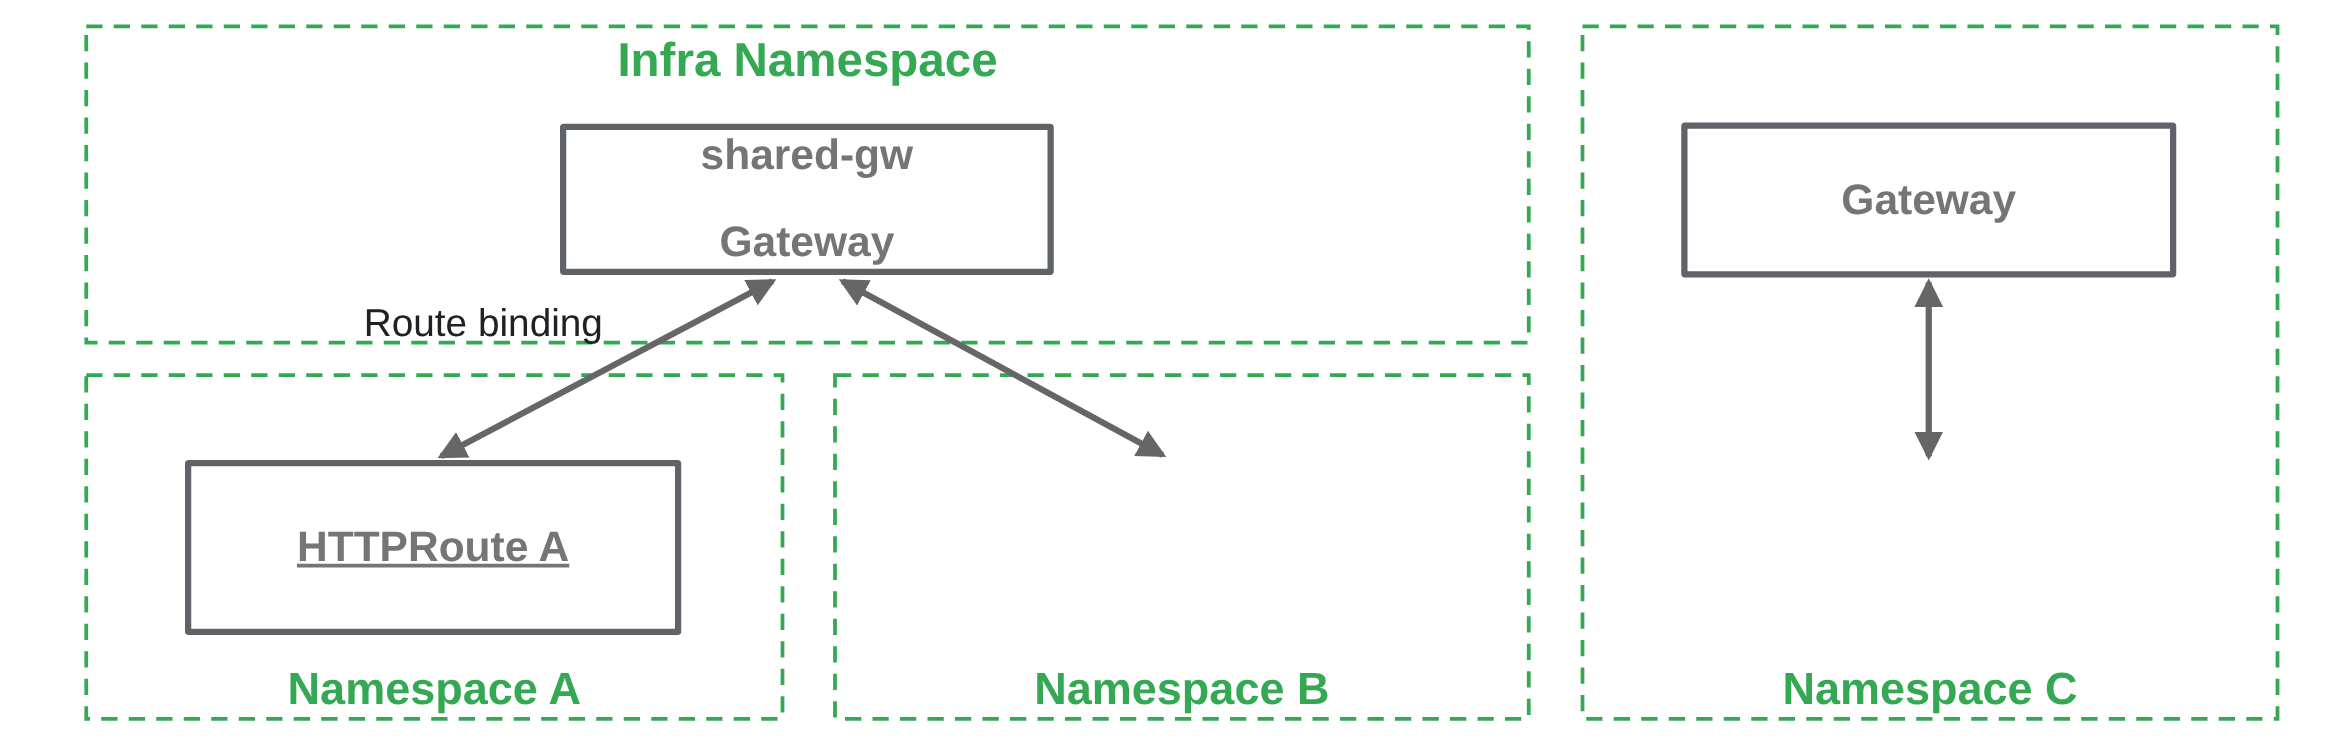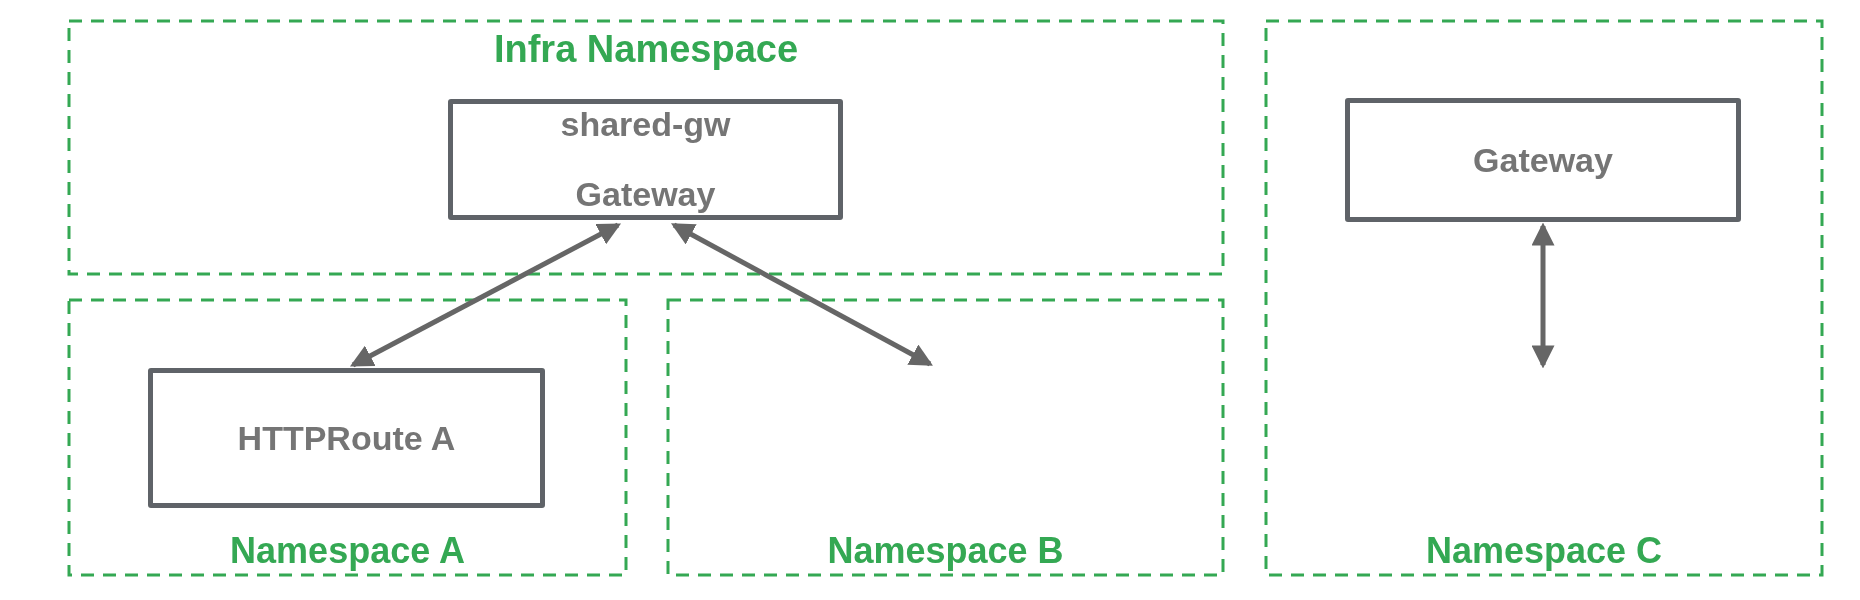--- a/index.html
+++ b/index.html
@@ -50,21 +50,21 @@
   .annotation{
     position:absolute;
     color:var(--black-text);
     font-size:31px;
     font-weight:normal;
     white-space:nowrap;
   }
 
   
   #node-shared-gw   {left:448px; top:99px;  width:395px; height:121px;}
-  #node-route-a     {left:148px; top:368px; width:397px; height:140px;}
+  #node-route-a     {left:148px; top:368px; width:397px; height:140px;text-decoration:underline;}
   #node-route-b     {left:748px; top:368px; width:395px; height:140px;}
   #node-dedicated-gw{left:1345px;top:98px;  width:396px; height:124px;}
   #node-route-c     {left:1346px;top:369px; width:394px; height:138px;}
 
   #label-infra{left:69px;  top:28px;  width:1154px;}
   #label-ns-a {left:69px;  top:530px; width:557px;}
   #label-ns-b {left:668px; top:530px; width:555px;}
   #label-ns-c {left:1266px;top:530px; width:556px;}
   #label-route-binding{left:291px; top:241px;}
 </style>
@@ -88,20 +88,21 @@
     <line class="arrow-line" x1="618" y1="225" x2="353" y2="365" marker-start="url(#arrowhead)" marker-end="url(#arrowhead)"></line>
     <line class="arrow-line" x1="674" y1="225" x2="930" y2="364" marker-start="url(#arrowhead)" marker-end="url(#arrowhead)"></line>
     <line class="arrow-line" x1="1543" y1="226" x2="1543" y2="365" marker-start="url(#arrowhead)" marker-end="url(#arrowhead)"></line>
   </svg>
 
   <div class="ns-label infra" id="label-infra">Infra Namespace</div>
   <div class="ns-label" id="label-ns-a">Namespace A</div>
   <div class="ns-label" id="label-ns-b">Namespace B</div>
   <div class="ns-label" id="label-ns-c">Namespace C</div>
 
+  <div class="annotation" id="label-route-binding">Route binding</div>
 
   <div class="node" id="node-shared-gw">
     <span>shared-gw</span>
     <span>Gateway</span>
   </div>
 
   <div class="node" id="node-route-a">
     <span>HTTPRoute A</span>
   </div>
 

